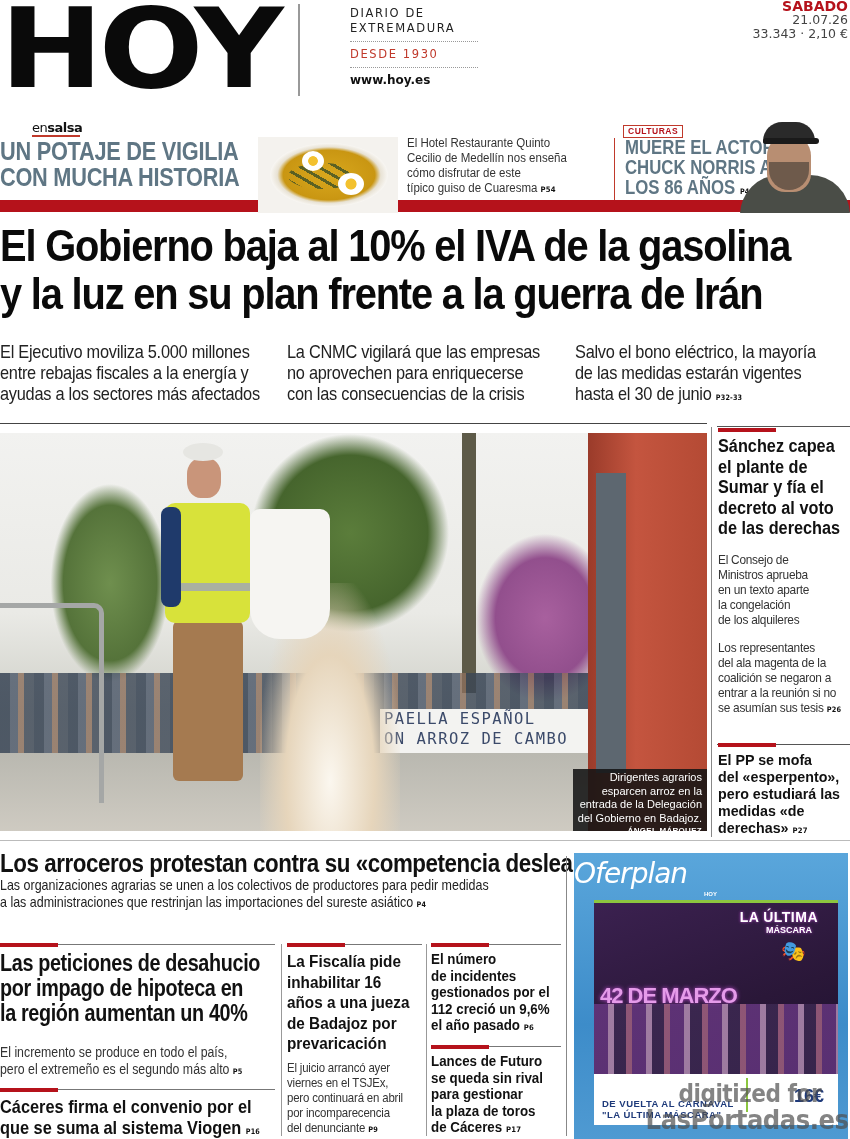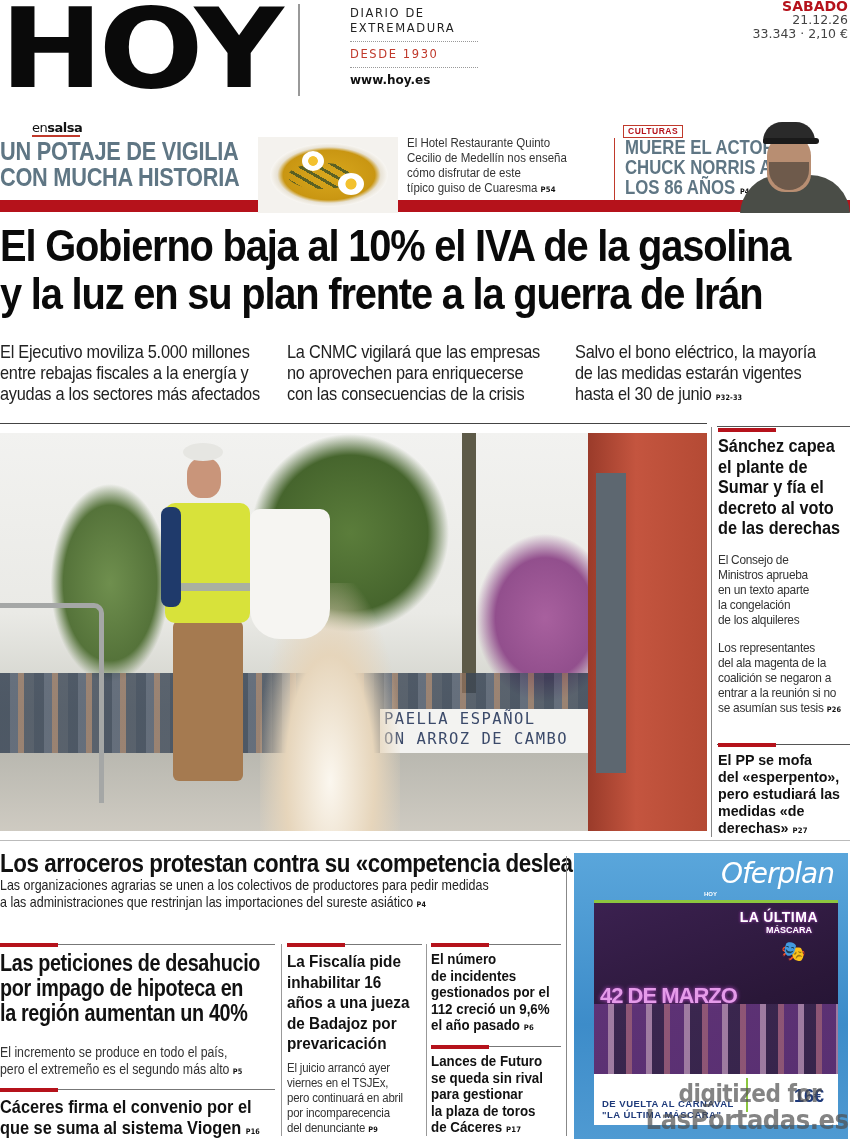--- a/index.html
+++ b/index.html
@@ -112,21 +112,21 @@
   .vr2 { left: 426px; top: 944px; width: 1px; height: 192px; background: #999; }
   .b3-rule { left: 431px; top: 944px; width: 130px; }
   .b3-tab { left: 431px; top: 943px; width: 58px; }
   .b3-title { left: 431px; top: 951px; font-weight: bold; font-size: 14.5px; line-height: 16.5px; transform: scaleX(0.92); transform-origin: left top; white-space: nowrap; }
   .b3b-rule { left: 431px; top: 1046px; width: 130px; }
   .b3b-tab { left: 431px; top: 1045px; width: 58px; }
   .b3b-title { left: 431px; top: 1053px; font-weight: bold; font-size: 14.5px; line-height: 16.5px; transform: scaleX(0.92); transform-origin: left top; white-space: nowrap; }
 
   
   .ad { left: 574px; top: 853px; width: 274px; height: 286px; background: linear-gradient(#5aa6db, #3d8cc9 60%, #4f9ad2); overflow: hidden; }
-  .ad-logo { position:absolute; left: 0; width: 260px; top: 4px; text-align: right; color: #fff; font-style: italic; font-size: 28px; font-family: "DejaVu Sans", sans-serif; letter-spacing: -1px; }
+  .ad-logo { position:absolute; left: 0; width: 260px; top: 4px; text-align: left; color: #fff; font-style: italic; font-size: 28px; font-family: "DejaVu Sans", sans-serif; letter-spacing: -1px; }
   .ad-logo-sub { position:absolute; left: 130px; top: 38px; color: #fff; font-size: 6px; font-weight: bold; }
   .ad-green { position:absolute; left: 20px; top: 47px; width: 244px; height: 3px; background: #8cc63f; }
   .ad-poster { position:absolute; left: 20px; top: 50px; width: 244px; height: 171px; background: linear-gradient(160deg, #3b2150, #2a1738 60%, #1e1130); }
   .ad-poster .title1 { position:absolute; right: 20px; top: 6px; font-weight: 900; font-size: 14px; color: #fff; text-shadow: 0 0 3px #c04dd3; letter-spacing: .5px; }
   .ad-poster .title2 { position:absolute; right: 26px; top: 22px; font-weight: 900; font-size: 9px; color: #fff; text-shadow: 0 0 3px #c04dd3; margin-left: 28px; }
   .ad-poster .mask { position:absolute; right: 28px; top: 36px; font-size: 20px; color: #e6c4ef; letter-spacing: 4px; }
   .ad-poster .date { position:absolute; left: 6px; top: 80px; font-weight: 900; font-size: 22px; color: #e59bea; text-shadow: 0 0 4px #c04dd3; letter-spacing: -1px; }
   .ad-poster .cast { position:absolute; left: 0; bottom: 0; width: 244px; height: 70px; background: repeating-linear-gradient(90deg, #6d3a88 0 14px, #c69dc4 14px 20px, #3f2b55 20px 32px, #b06b8a 32px 38px); opacity: .75; }
   .ad-white { position:absolute; left: 20px; top: 221px; width: 244px; height: 51px; background: #fff; }
   .ad-white .offer { position:absolute; left: 8px; top: 24px; font-weight: bold; font-size: 9.5px; line-height: 11px; color: #1e3a7a; letter-spacing: .5px; }
@@ -143,21 +143,21 @@
 <div class="abs mast-info">
   <div class="l1">DIARIO DE</div>
   <div class="l1">EXTREMADURA</div>
   <div class="sep"></div>
   <div class="since">DESDE 1930</div>
   <div class="sep"></div>
   <div class="web">www.hoy.es</div>
 </div>
 <div class="abs dateblock">
   <div class="day">SÁBADO</div>
-  <div class="date">21.12.26</div>
+  <div class="date">21.07.26</div>
   <div class="meta">33.343 · 2,10 €</div>
 </div>
 
 <div class="abs ensalsa">
   <span>en</span><b>salsa</b>
   <span class="underline"></span>
 </div>
 <div class="abs teaser1-title">
   <div>UN POTAJE DE VIGILIA</div>
   <div>CON MUCHA HISTORIA</div>
@@ -227,20 +227,27 @@
   <div class="ph-sack"></div>
   <div class="ph-man">
     <div class="legs"></div>
     <div class="vest"></div>
     <div class="arm"></div>
     <div class="face"></div>
     <div class="hair" style="height:18px;"></div>
   </div>
   <div class="ph-wall"></div>
   <div class="ph-wallframe"></div>
+  <div class="caption">
+    <div>Dirigentes agrarios</div>
+    <div>esparcen arroz en la</div>
+    <div>entrada de la Delegación</div>
+    <div>del Gobierno en Badajoz.</div>
+    <div class="credit">ÁNGEL MÁRQUEZ</div>
+  </div>
 </div>
 
 <div class="abs rcol-vrule"></div>
 <div class="abs rtop-rule"></div>
 <div class="abs redtab r1-tab"></div>
 <div class="abs r1-title">
   <div>Sánchez capea</div>
   <div>el plante de</div>
   <div>Sumar y fía el</div>
   <div>decreto al voto</div>

